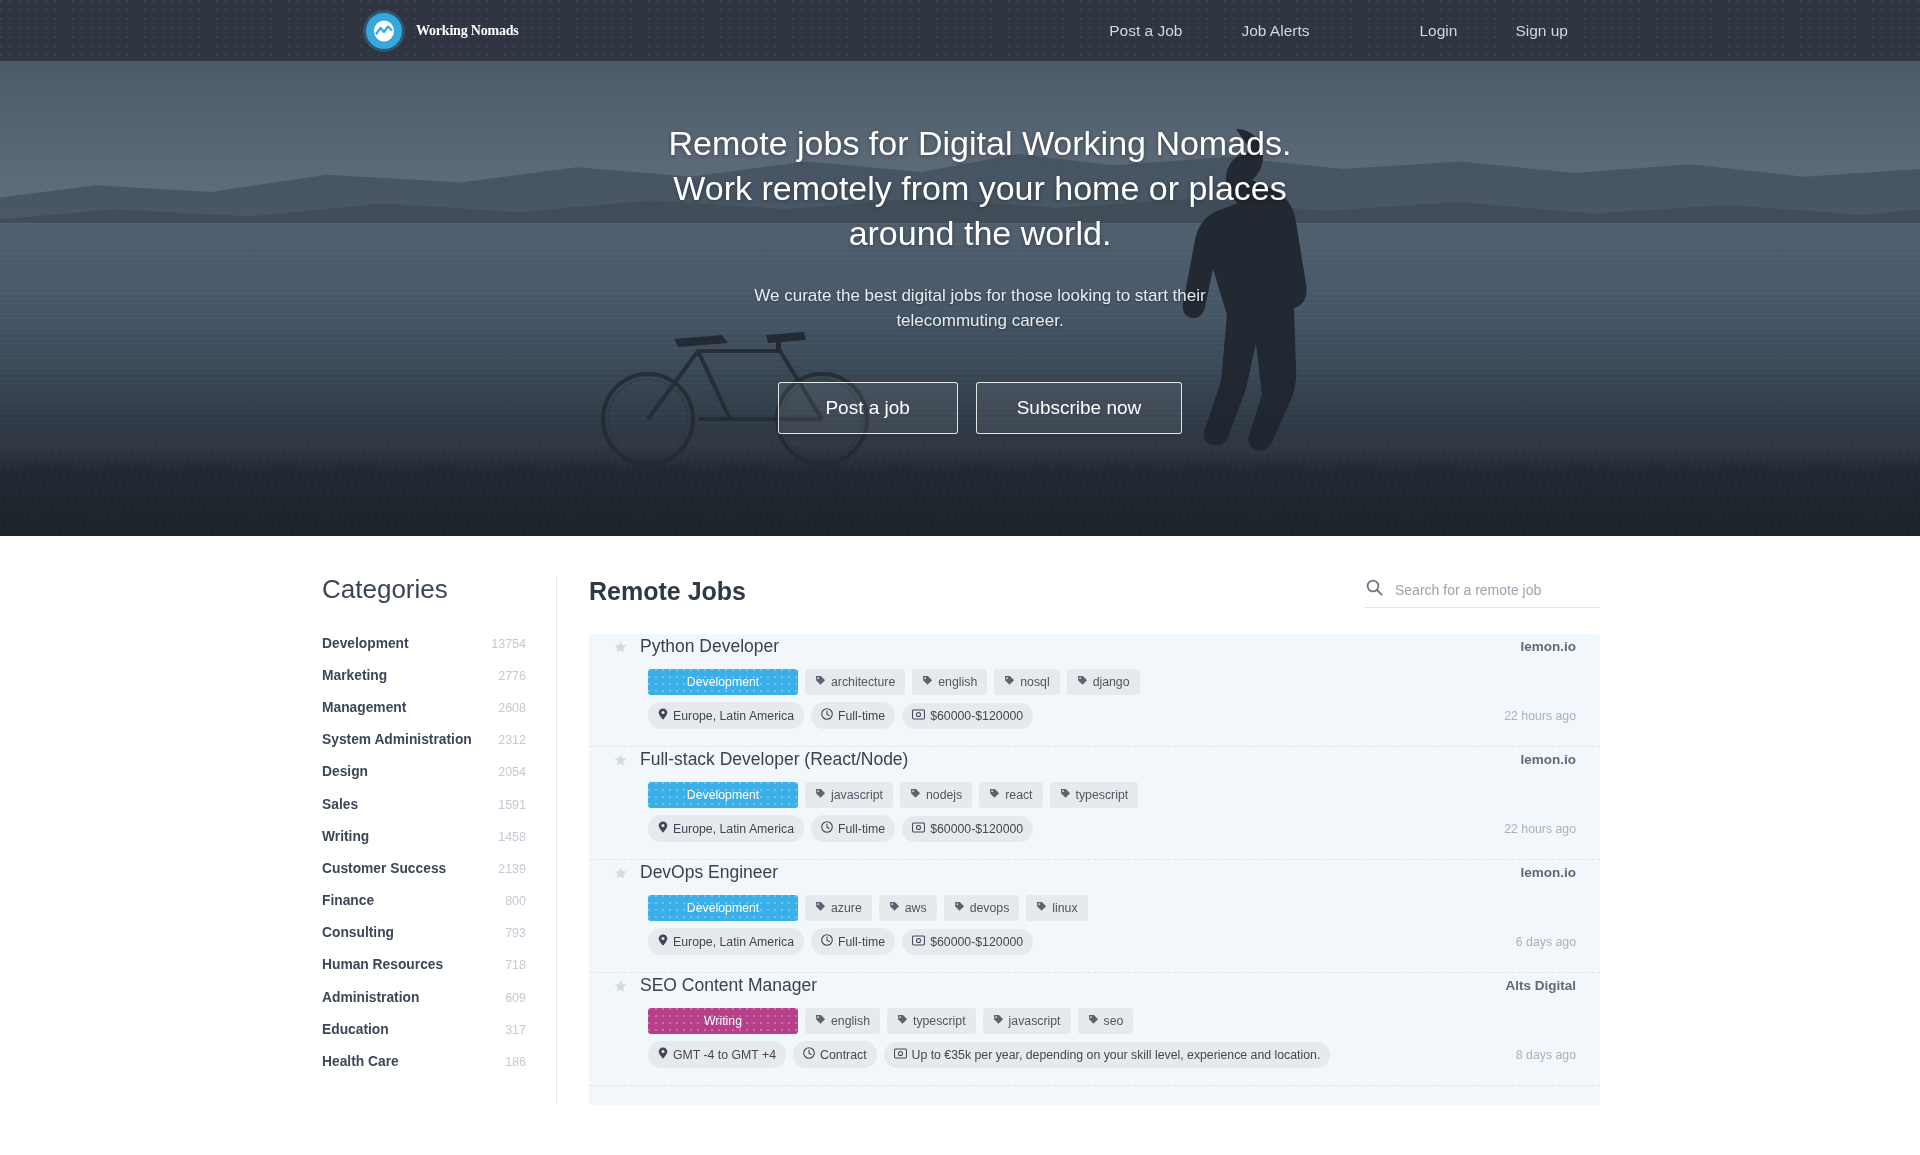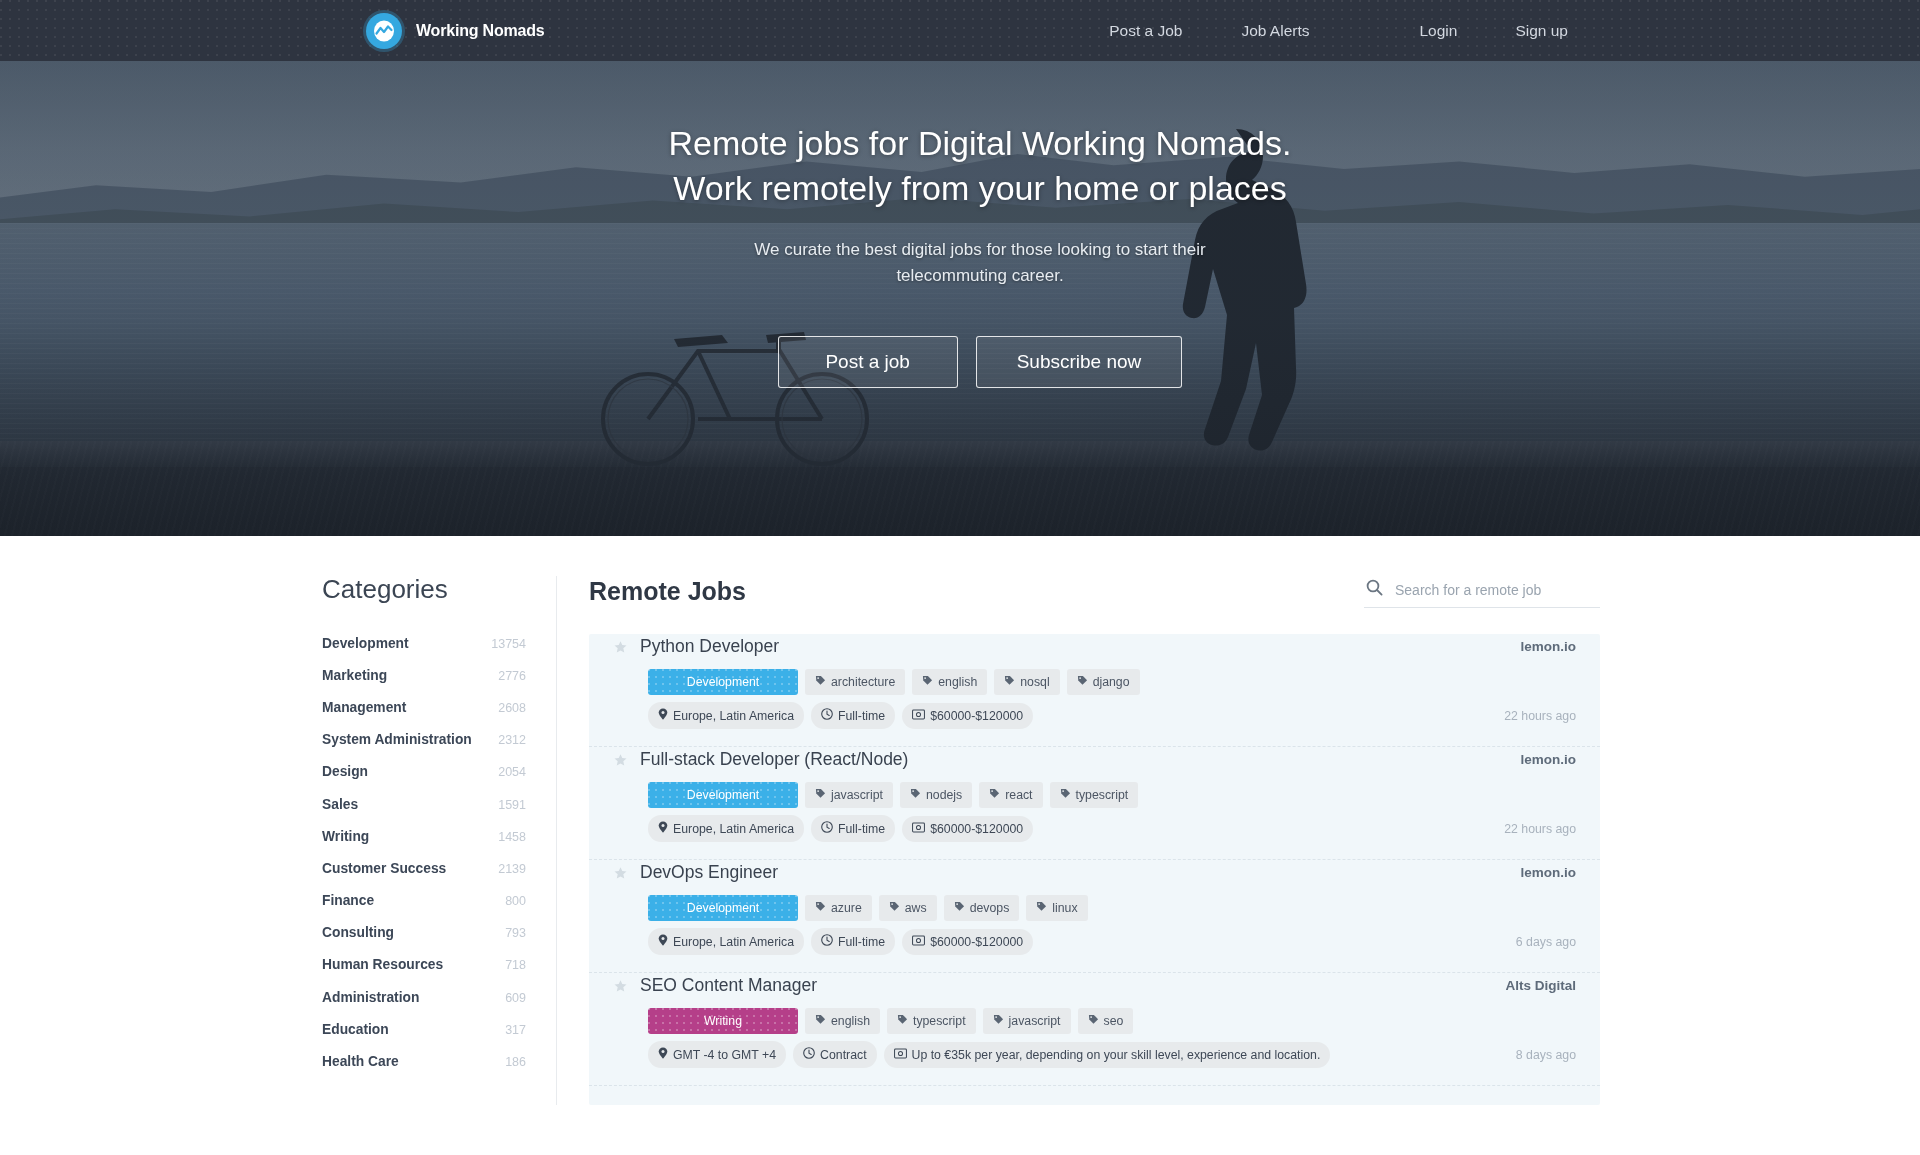--- a/index.html
+++ b/index.html
@@ -19,21 +19,21 @@
     display: flex; align-items: center;
     z-index: 20;
   }
   .nav-brand { display: flex; align-items: center; margin-left: 366px; gap: 14px; }
   .logo-circle {
     width: 36px; height: 36px; border-radius: 50%;
     background: #35a8e0; display: flex; align-items: center; justify-content: center;
     box-shadow: 0 0 0 3px rgba(53,168,224,0.28);
   }
   .logo-circle svg { display: block; }
-  .brand-text { color: #ffffff; font-size: 16px; font-weight: bold; letter-spacing: -0.2px; }
+  .brand-text { color: #ffffff; font-size: 14px; font-weight: bold; letter-spacing: -0.2px; font-family: Liberation Serif, serif; }
 
   .nav-links { display: flex; align-items: center; margin-left: auto; margin-right: 352px; }
   .nav-link {
     color: #d3d8e0; font-size: 15.5px; text-decoration: none;
     padding: 0 0; cursor: pointer; white-space: nowrap;
   }
   .nav-gap-1 { width: 59px; }
   .nav-gap-2 { width: 110px; }
   .nav-gap-3 { width: 58px; }
 
@@ -250,20 +250,21 @@
                  c3-16 12-26 27-31 l16-6 c-7-5-12-13-12-24 c0-15 11-27 26-27 Z" fill="#232a33"></path>
       </svg>
     </div>
   </div>
   <div class="hero-overlay"></div>
 
   <div class="hero-content">
     <h1 class="hero-title">
       <span>Remote jobs for Digital Working Nomads.</span><br>
       <span>Work remotely from your home or places</span><br>
+      <span>around the world.</span>
     </h1>
     <p class="hero-sub">We curate the best digital jobs for those looking to start their telecommuting career.</p>
     <div class="hero-buttons">
       <button class="hero-btn">Post a job</button>
       <button class="hero-btn">Subscribe now</button>
     </div>
   </div>
 </div>
 
 <div class="page">

